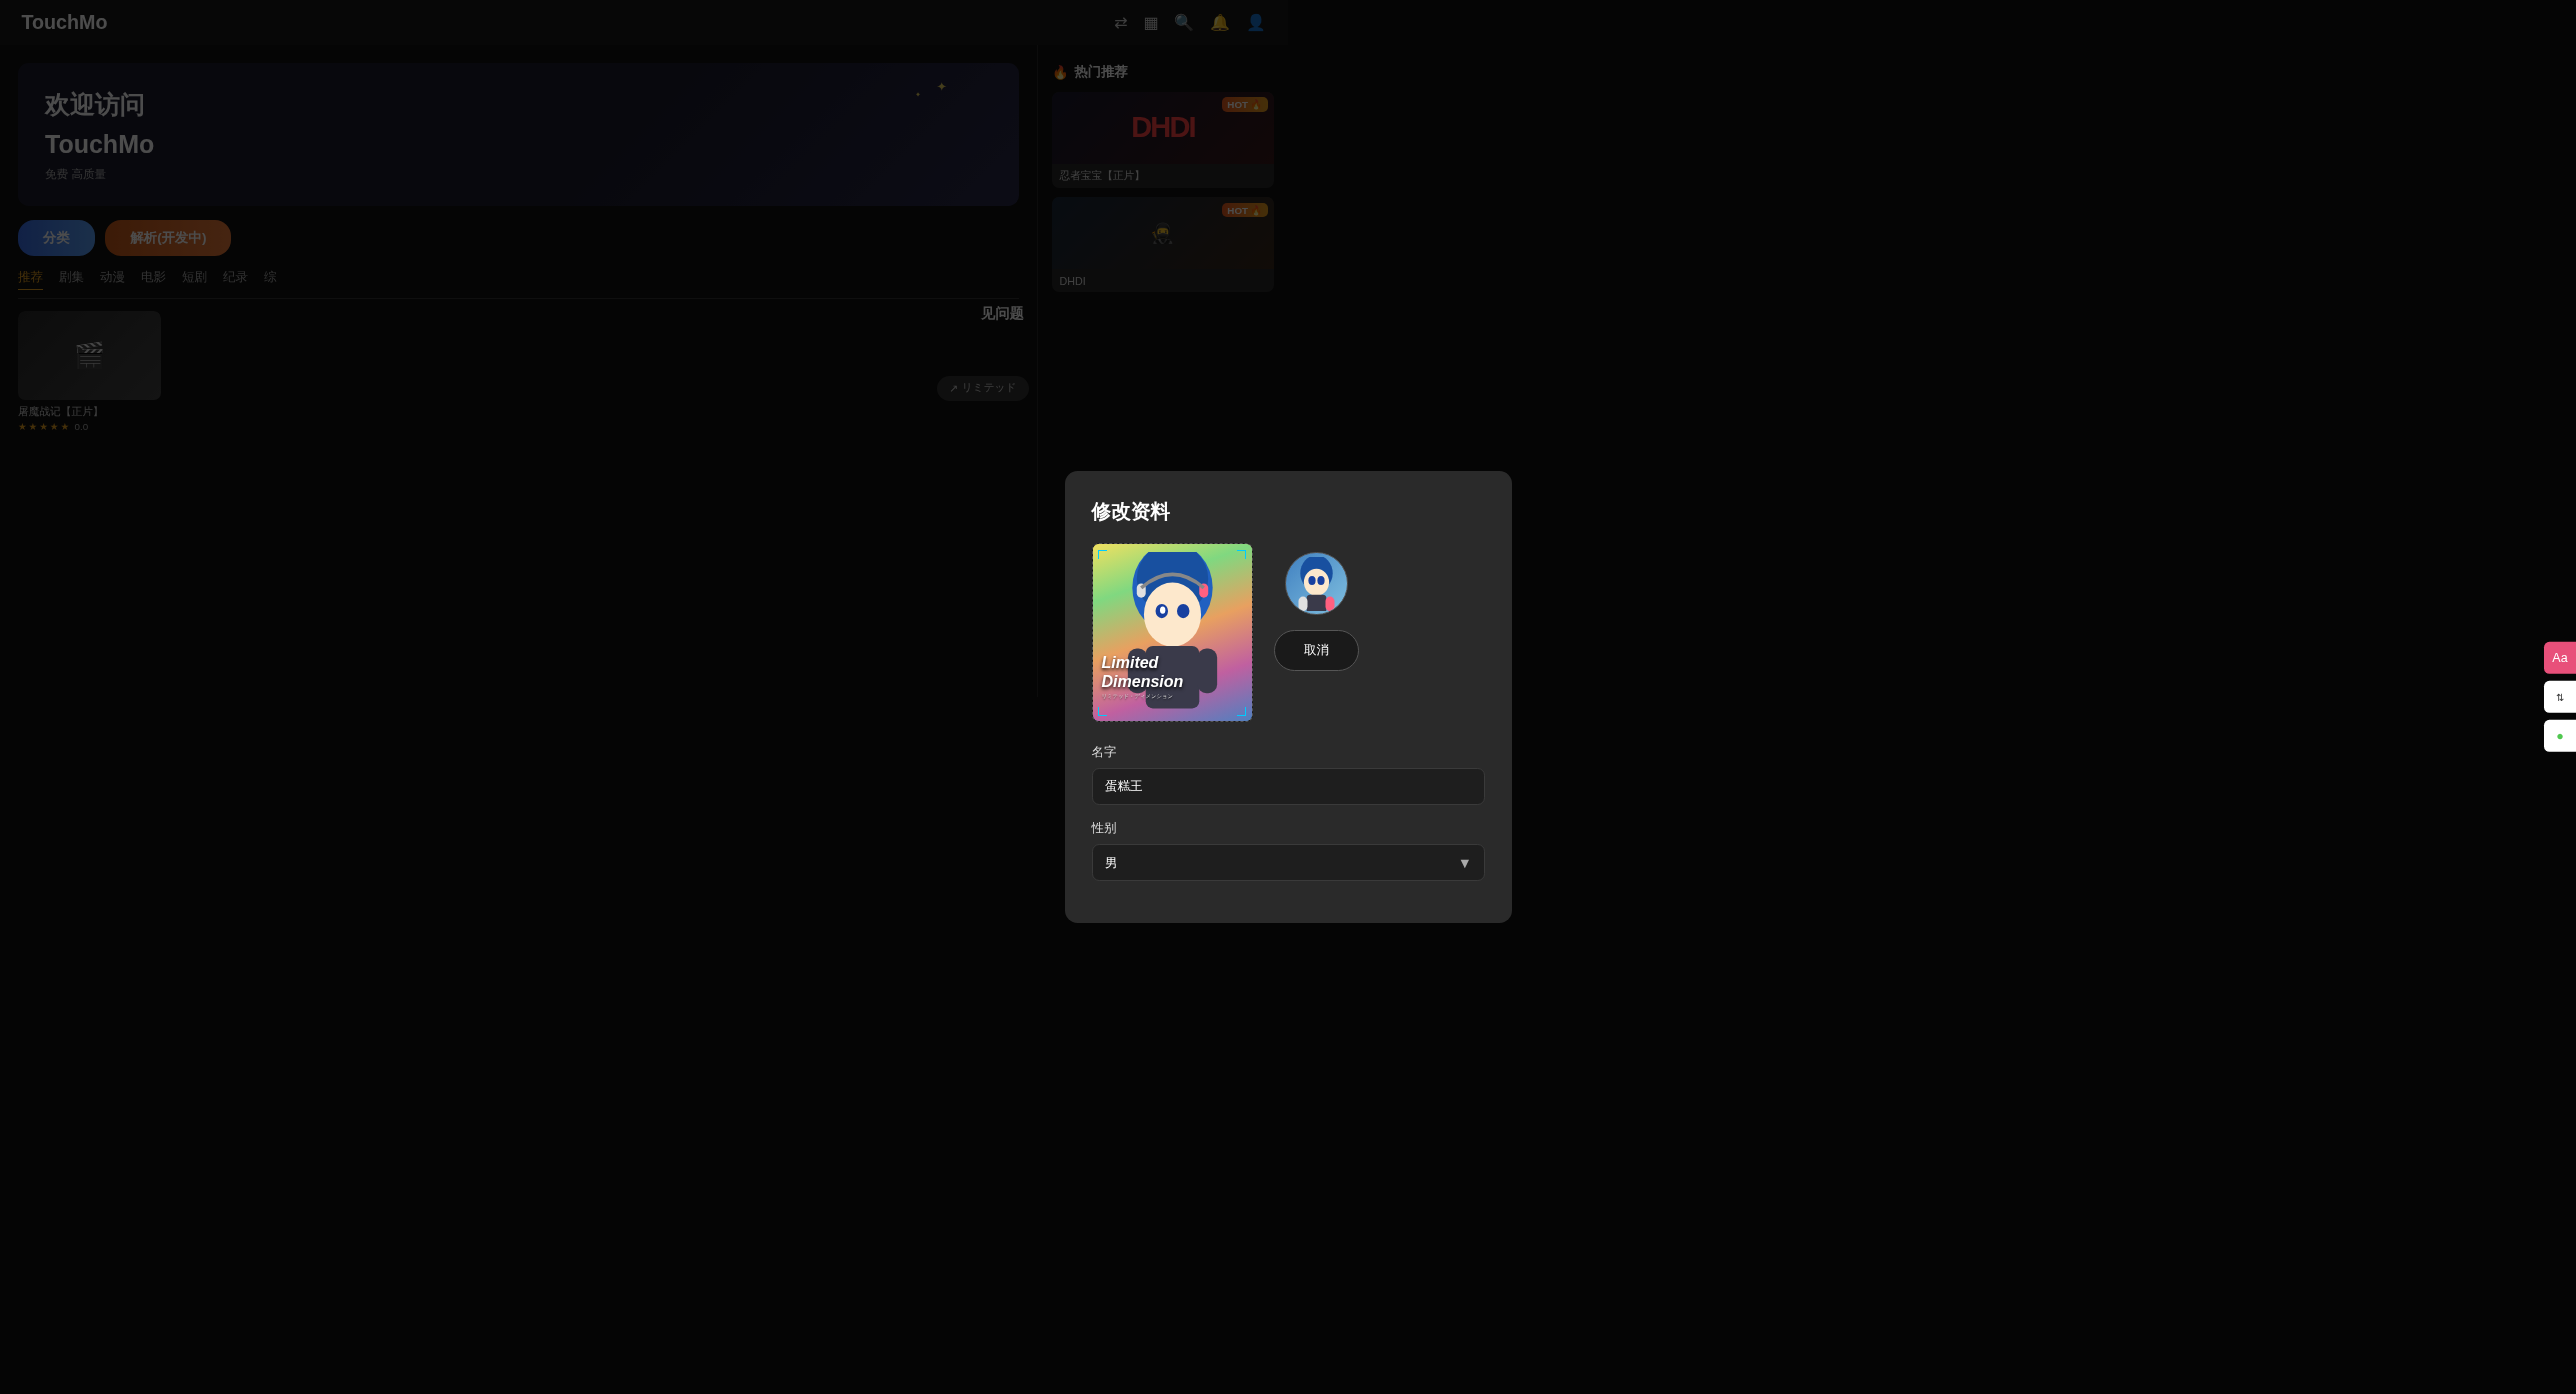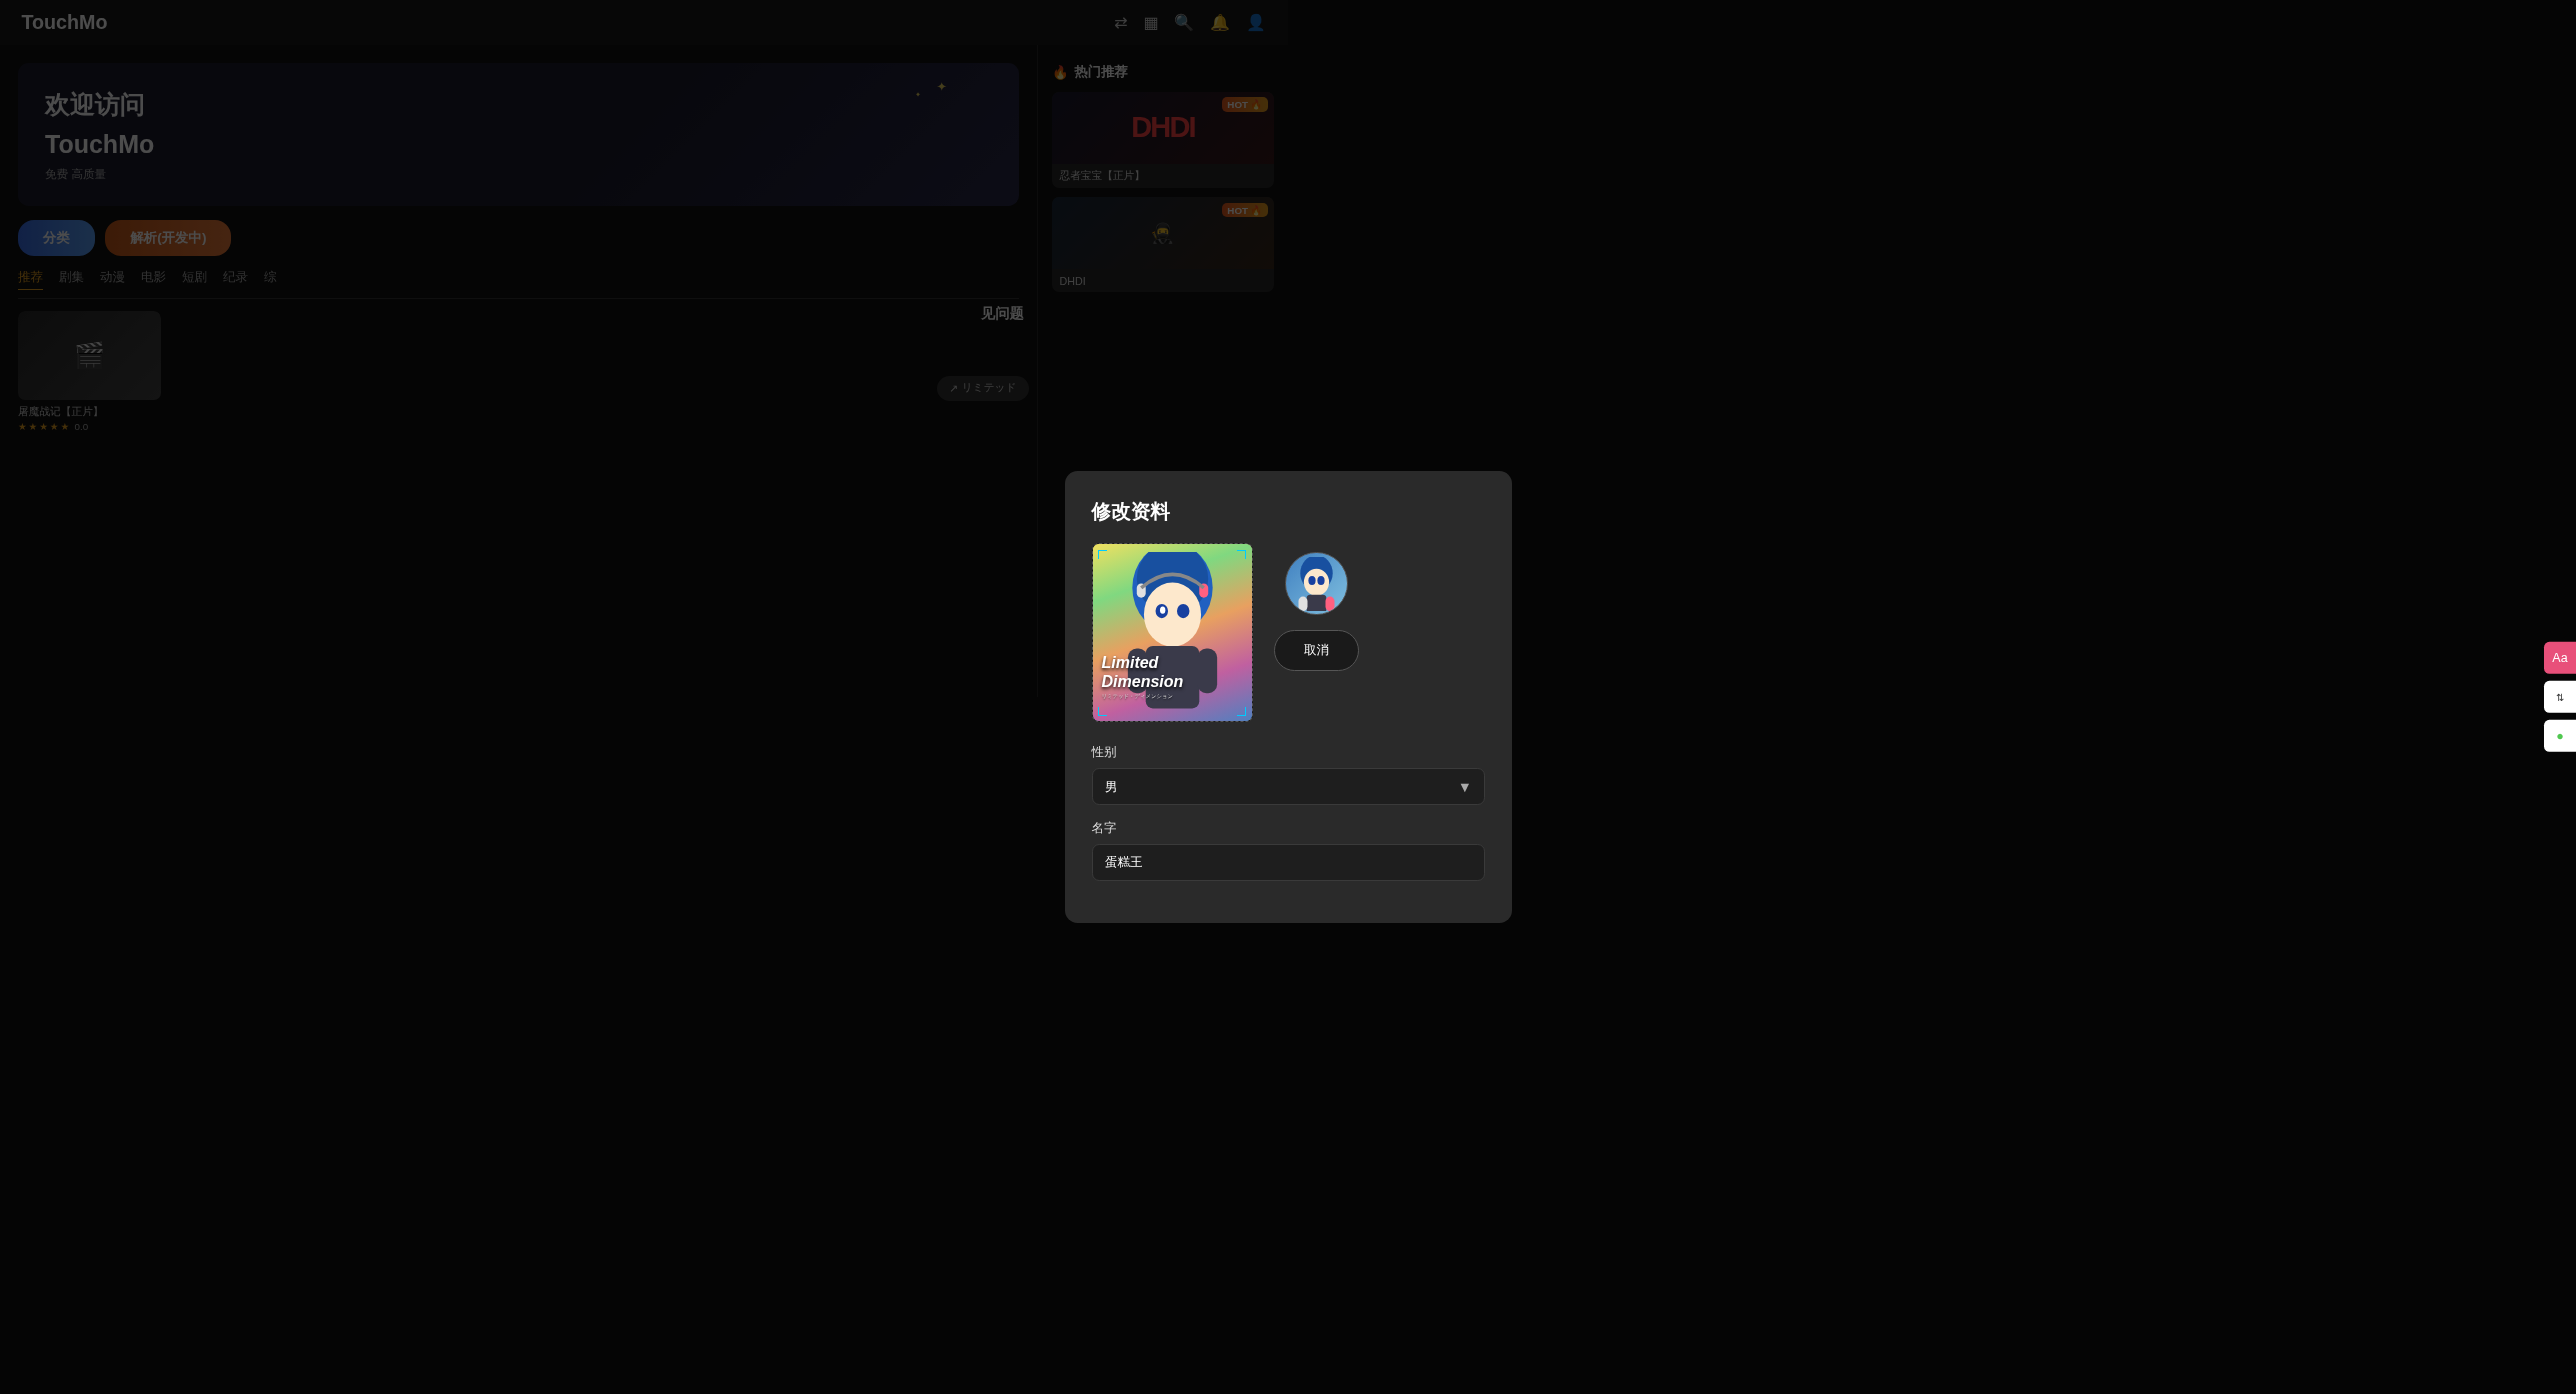--- a/index.html
+++ b/index.html
@@ -562,35 +562,35 @@
             <rect x="5" y="44" width="10" height="16" rx="5" fill="#e0e0e0"></rect>
             <rect x="35" y="44" width="10" height="16" rx="5" fill="#ff6080"></rect>
           </svg>
         </div>
         <button class="cancel-btn">取消</button>
       </div>
     </div>
 
     
     <div class="form-group">
+      <label class="form-label">名字</label>
+      <input class="form-input" type="text" value="蛋糕王" style="">
+    </div>
+
+    
+    <div class="form-group">
       <label class="form-label">性别</label>
       <div class="select-wrapper">
         <select class="form-select">
           <option>男</option>
           <option>女</option>
           <option>其他</option>
         </select>
         <span class="select-arrow">▼</span>
       </div>
-    </div>
-
-    
-    <div class="form-group">
-      <label class="form-label">名字</label>
-      <input class="form-input" type="text" value="蛋糕王" style="">
     </div>
 
     
 
   </div>
 </div>
 
 <div class="edge-buttons">
   <div class="edge-btn pink">
     <span>Aa</span>

